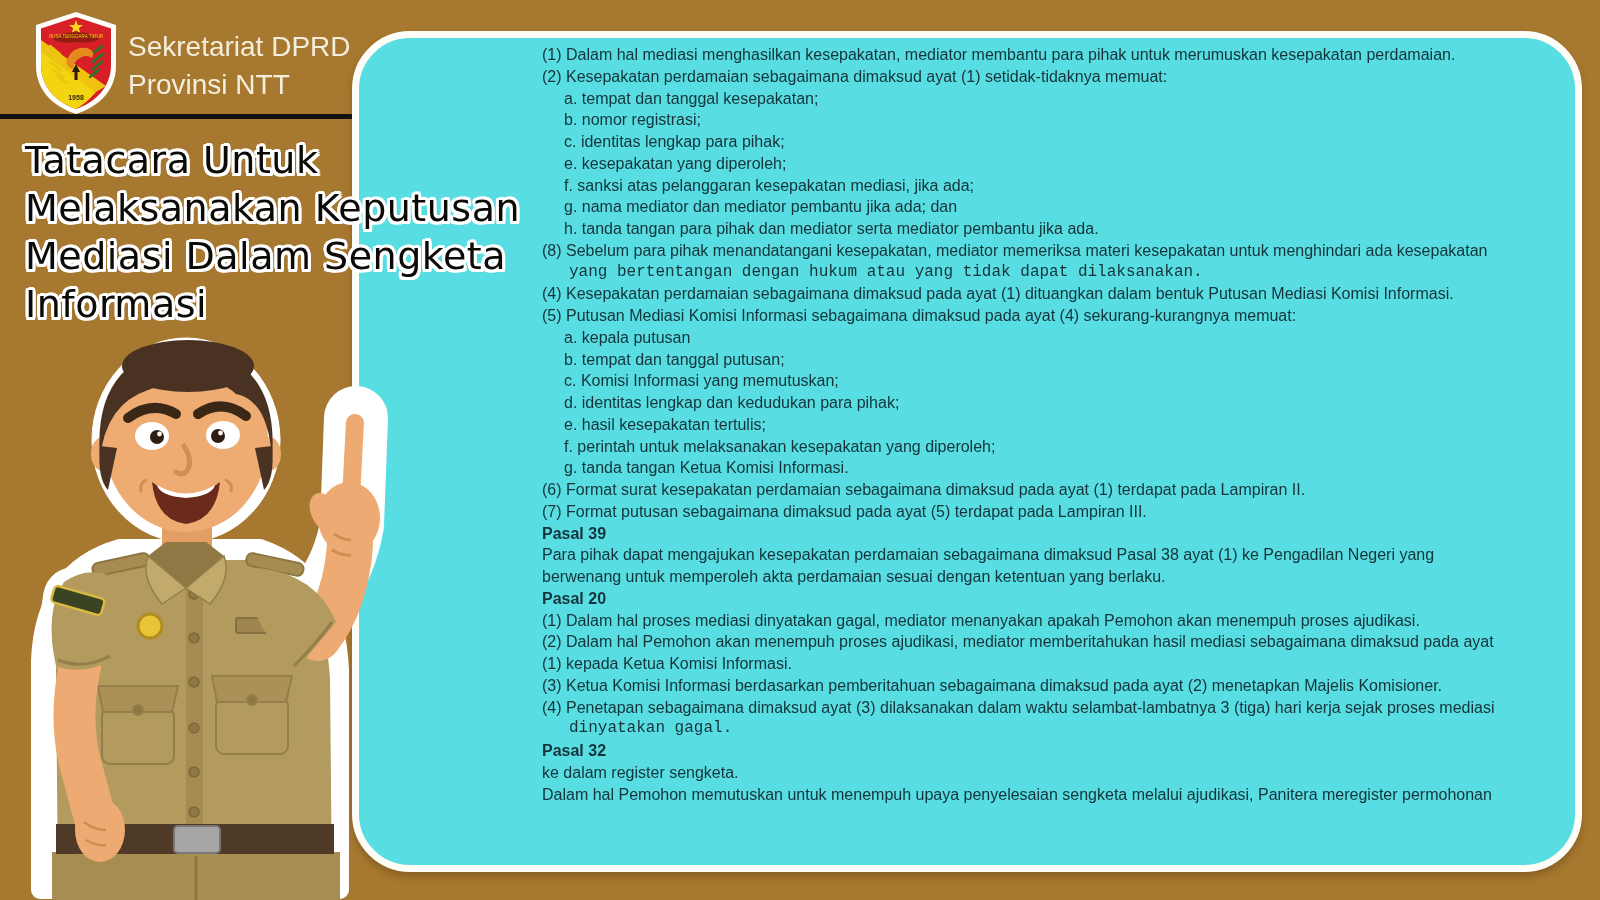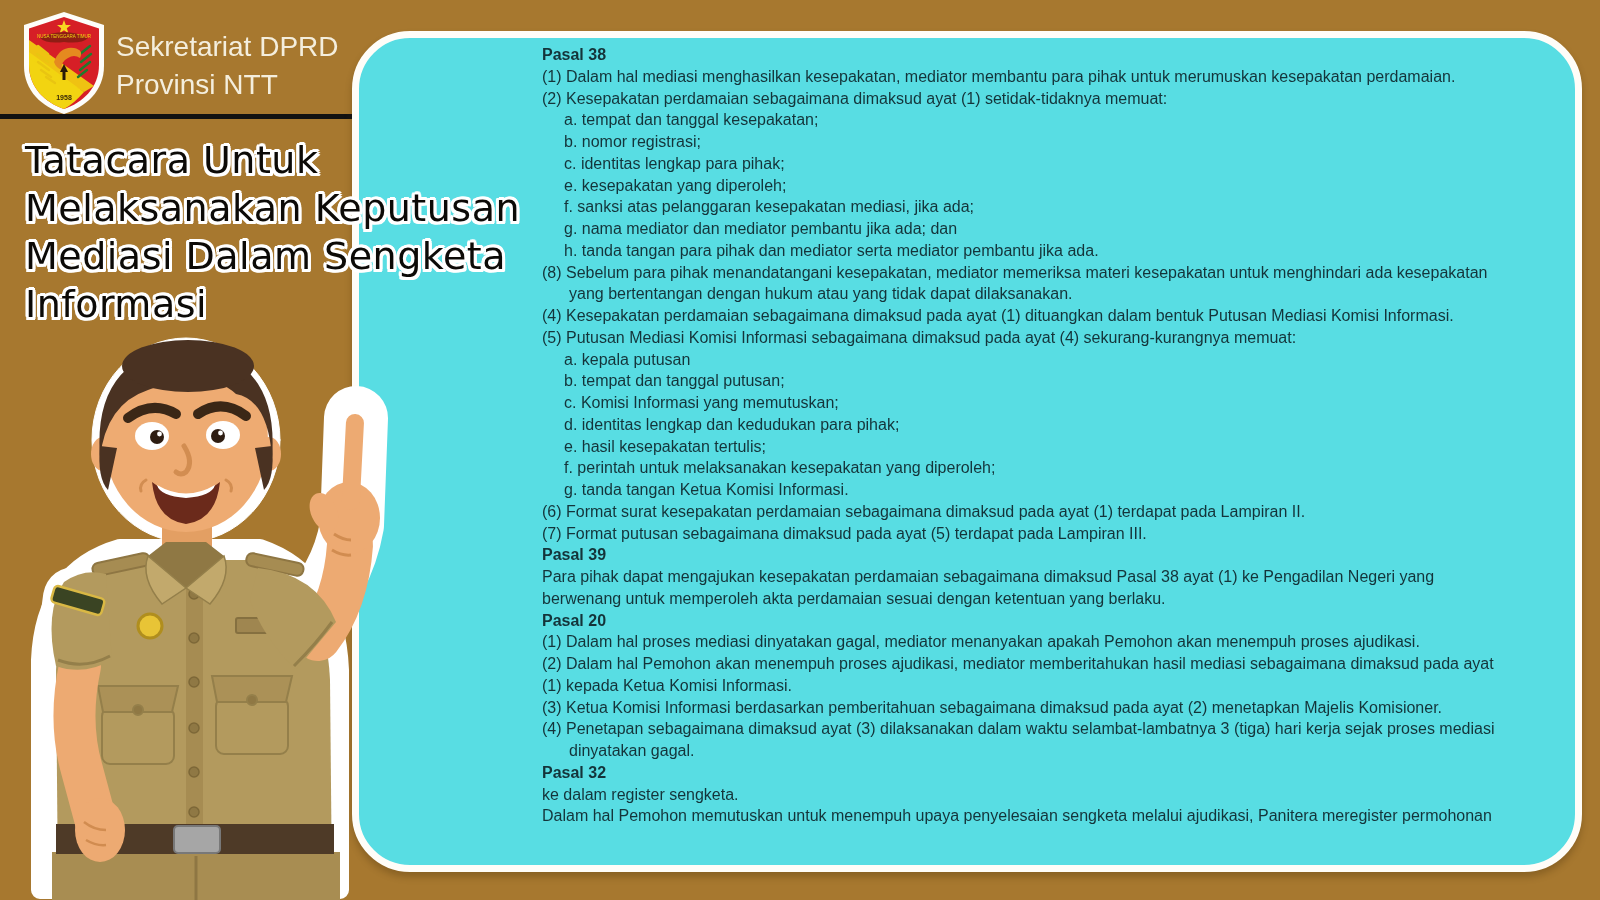--- a/index.html
+++ b/index.html
@@ -1,20 +1,20 @@
 <!DOCTYPE html>
 <html><head>
 <meta charset="utf-8">
 <style>
   html,body{margin:0;padding:0;}
   body{width:1600px;height:900px;overflow:hidden;background:#a7782f;font-family:"Liberation Sans",sans-serif;}
   .stage{position:absolute;left:0;top:0;width:1600px;height:900px;background:#a7782f;}
 
   
-  .header{position:absolute;left:4px;top:0;width:352px;height:142px;}
+  .header{position:absolute;left:16px;top:0;width:352px;height:142px;}
   .logo{position:absolute;left:14px;top:10px;}
   .org{position:absolute;left:112px;top:28px;color:#f4eedd;font-size:28px;line-height:38px;font-weight:400;}
   .divider{position:absolute;left:0;top:114px;width:352px;height:5px;background:#121212;}
 
   
   .title{position:absolute;left:25px;top:136px;z-index:6;color:#0c0a07;font-family:"DejaVu Sans",sans-serif;
          font-weight:normal;font-size:38px;line-height:48px;letter-spacing:0.5px;
          text-shadow:-3px 0 0 #fff,3px 0 0 #fff,0 -3px 0 #fff,0 3px 0 #fff,
                      -2.5px -2.5px 0 #fff,2.5px -2.5px 0 #fff,-2.5px 2.5px 0 #fff,2.5px 2.5px 0 #fff,
                      -3px -1.5px 0 #fff,3px 1.5px 0 #fff,-1.5px 3px 0 #fff,1.5px -3px 0 #fff;}
@@ -23,32 +23,31 @@
   
   .panel{position:absolute;left:352px;top:31px;width:1230px;height:841px;z-index:1;
          background:#58dde3;border:7px solid #fffdf8;border-radius:58px;
          box-shadow:0 5px 7px rgba(70,45,10,0.30);box-sizing:border-box;}
   .panel-text{position:absolute;left:542px;top:44px;width:1020px;z-index:2;
               color:#14343a;font-size:16px;line-height:21.75px;}
   .panel-text .line{white-space:nowrap;}
   .panel-text .bold{font-weight:bold;}
   .indent-0{padding-left:0;}
   .indent-1{padding-left:22px;}
-  .indent-2{padding-left:27px;}
+  .indent-2{padding-left:27px;font-family:Liberation Mono, monospace;}
 
   .mascot{position:absolute;left:0;top:330px;z-index:5;}
 </style>
 </head>
 <body>
 
 <div class="stage">
 
   <div class="panel"></div>
   <div class="panel-text">
-      <div class="line indent-0 bold">Pasal 38</div>
       <div class="line indent-0">(1) Dalam hal mediasi menghasilkan kesepakatan, mediator membantu para pihak untuk merumuskan kesepakatan perdamaian.</div>
       <div class="line indent-0">(2) Kesepakatan perdamaian sebagaimana dimaksud ayat (1) setidak-tidaknya memuat:</div>
       <div class="line indent-1">a. tempat dan tanggal kesepakatan;</div>
       <div class="line indent-1">b. nomor registrasi;</div>
       <div class="line indent-1">c. identitas lengkap para pihak;</div>
       <div class="line indent-1">e. kesepakatan yang diperoleh;</div>
       <div class="line indent-1">f. sanksi atas pelanggaran kesepakatan mediasi, jika ada;</div>
       <div class="line indent-1">g. nama mediator dan mediator pembantu jika ada; dan</div>
       <div class="line indent-1">h. tanda tangan para pihak dan mediator serta mediator pembantu jika ada.</div>
       <div class="line indent-0">(8) Sebelum para pihak menandatangani kesepakatan, mediator memeriksa materi kesepakatan untuk menghindari ada kesepakatan</div>

